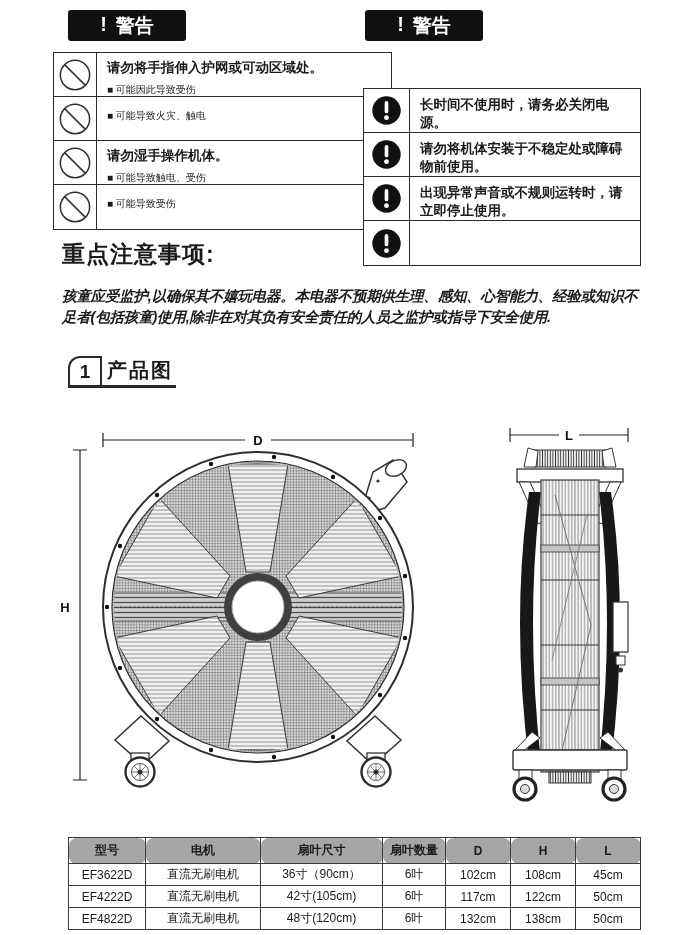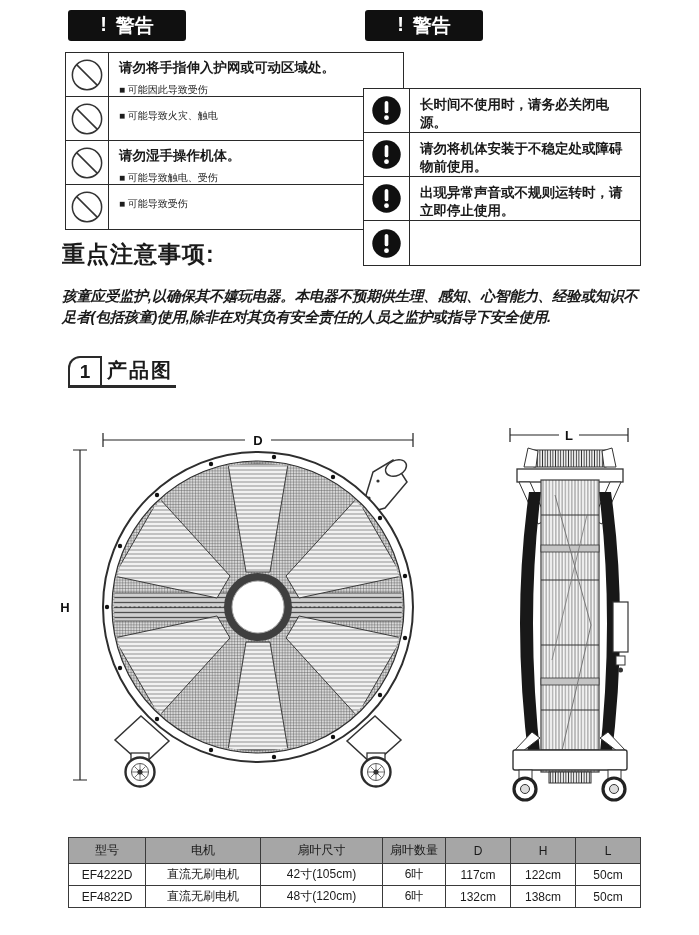--- a/index.html
+++ b/index.html
@@ -9,21 +9,21 @@
   
   .badge{position:absolute;top:10px;width:118px;height:31px;background:#101010;color:#fff;
          border-radius:3px;display:flex;align-items:center;justify-content:center;gap:9px;
          font-weight:bold;font-size:19px;}
   .badge-left{left:68px}
   .badge-right{left:365px}
   .badge .mark{font-size:20px;transform:translateY(-1px);}
 
   
   .wtable{position:absolute;top:52px;border:1.5px solid #2a2a2a;background:#fff;box-sizing:border-box;}
-  .wtable-left{left:65px;width:339px;}
+  .wtable-left{left:53px;width:339px;}
   .wtable-right{left:363px;width:278px;margin-top:36px;}
   .wrow{display:flex;height:44px;border-bottom:1.2px solid #2a2a2a;box-sizing:border-box;}
   .wrow:last-child{border-bottom:none;}
   .icon-cell{flex:0 0 42px;border-right:1.2px solid #2a2a2a;display:flex;align-items:center;justify-content:center;}
   .wtable-right .icon-cell{flex:0 0 45px;}
   .text-cell{flex:1;padding:6px 8px 0 10px;}
   .main-text{font-size:13.5px;font-weight:bold;line-height:1.3;}
   .wtable-right .main-text{line-height:1.35;padding-top:1px;}
   .note-text{font-size:10px;margin-top:6px;color:#1d1d1d;}
 
@@ -39,21 +39,21 @@
   .section-underline{position:absolute;left:68px;top:385px;width:108px;height:2.5px;background:#2a2a2a;}
   .section-title{position:absolute;left:107px;top:357px;font-size:20px;font-weight:bold;letter-spacing:2px;}
 
   
   .diagram{position:absolute;left:55px;top:420px;}
   .dim-label{font-size:13px;fill:#111;font-weight:bold;}
 
   
   .spec-table{position:absolute;left:68px;top:837px;border-collapse:collapse;font-size:12px;table-layout:fixed;}
   .spec-table th,.spec-table td{border:1.2px solid #3a3a3a;text-align:center;padding:0;overflow:hidden;}
-  .spec-table th{background:#a6a6a6;height:25px;font-weight:normal;}
+  .spec-table th{background:#a6a6a6;height:25px;font-weight:bold;border-radius:8px;}
   .spec-table td{height:21px;background:#fff;}
 </style>
 </head>
 <body>
 
 <svg width="0" height="0" style="position:absolute">
   <defs>
     <symbol id="sym-prohibit" viewBox="0 0 36 36">
       <circle cx="18" cy="18" r="15.5" fill="none" stroke="#333" stroke-width="1.6"></circle>
       <line x1="7" y1="7" x2="29" y2="29" stroke="#333" stroke-width="1.6"></line>
@@ -327,20 +327,29 @@
         <th>电机</th>
         <th>扇叶尺寸</th>
         <th>扇叶数量</th>
         <th>D</th>
         <th>H</th>
         <th>L</th>
       </tr>
     </thead>
     <tbody>
       <tr>
+        <td>EF3622D</td>
+        <td>直流无刷电机</td>
+        <td>36寸（90cm）</td>
+        <td>6叶</td>
+        <td>102cm</td>
+        <td>108cm</td>
+        <td>45cm</td>
+      </tr>
+      <tr>
         <td>EF4222D</td>
         <td>直流无刷电机</td>
         <td>42寸(105cm)</td>
         <td>6叶</td>
         <td>117cm</td>
         <td>122cm</td>
         <td>50cm</td>
       </tr>
       <tr>
         <td>EF4822D</td>

